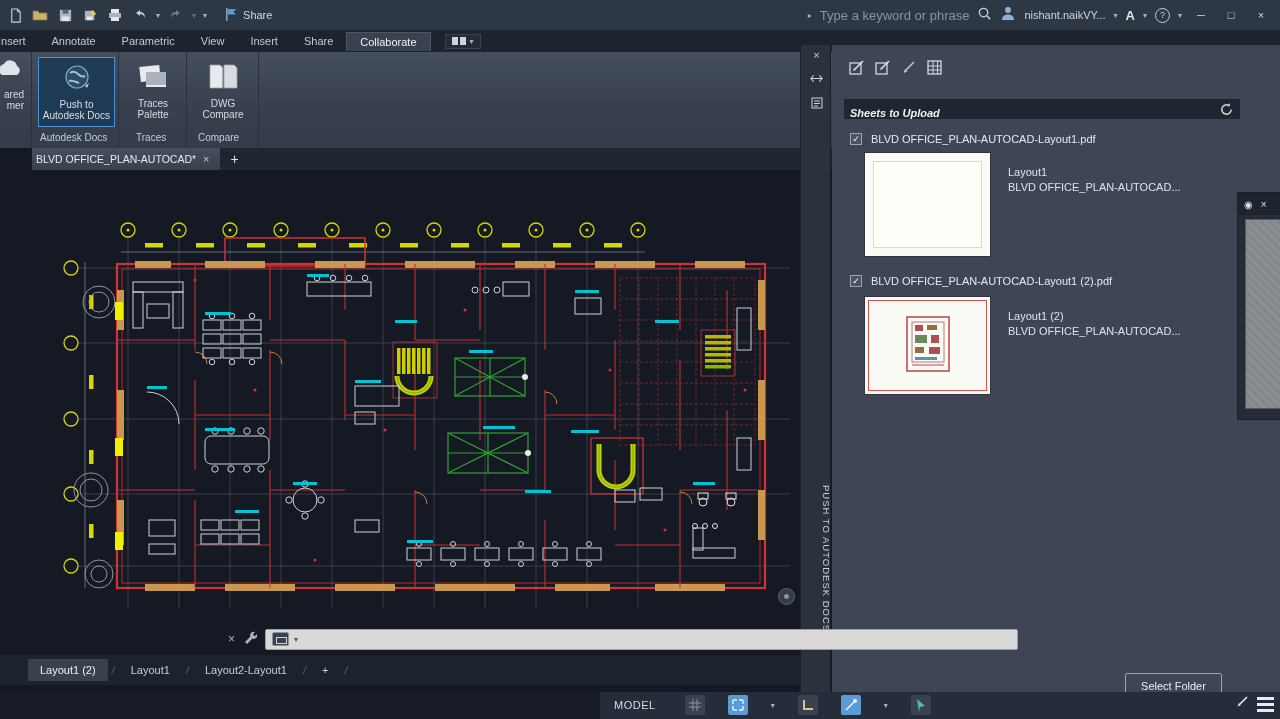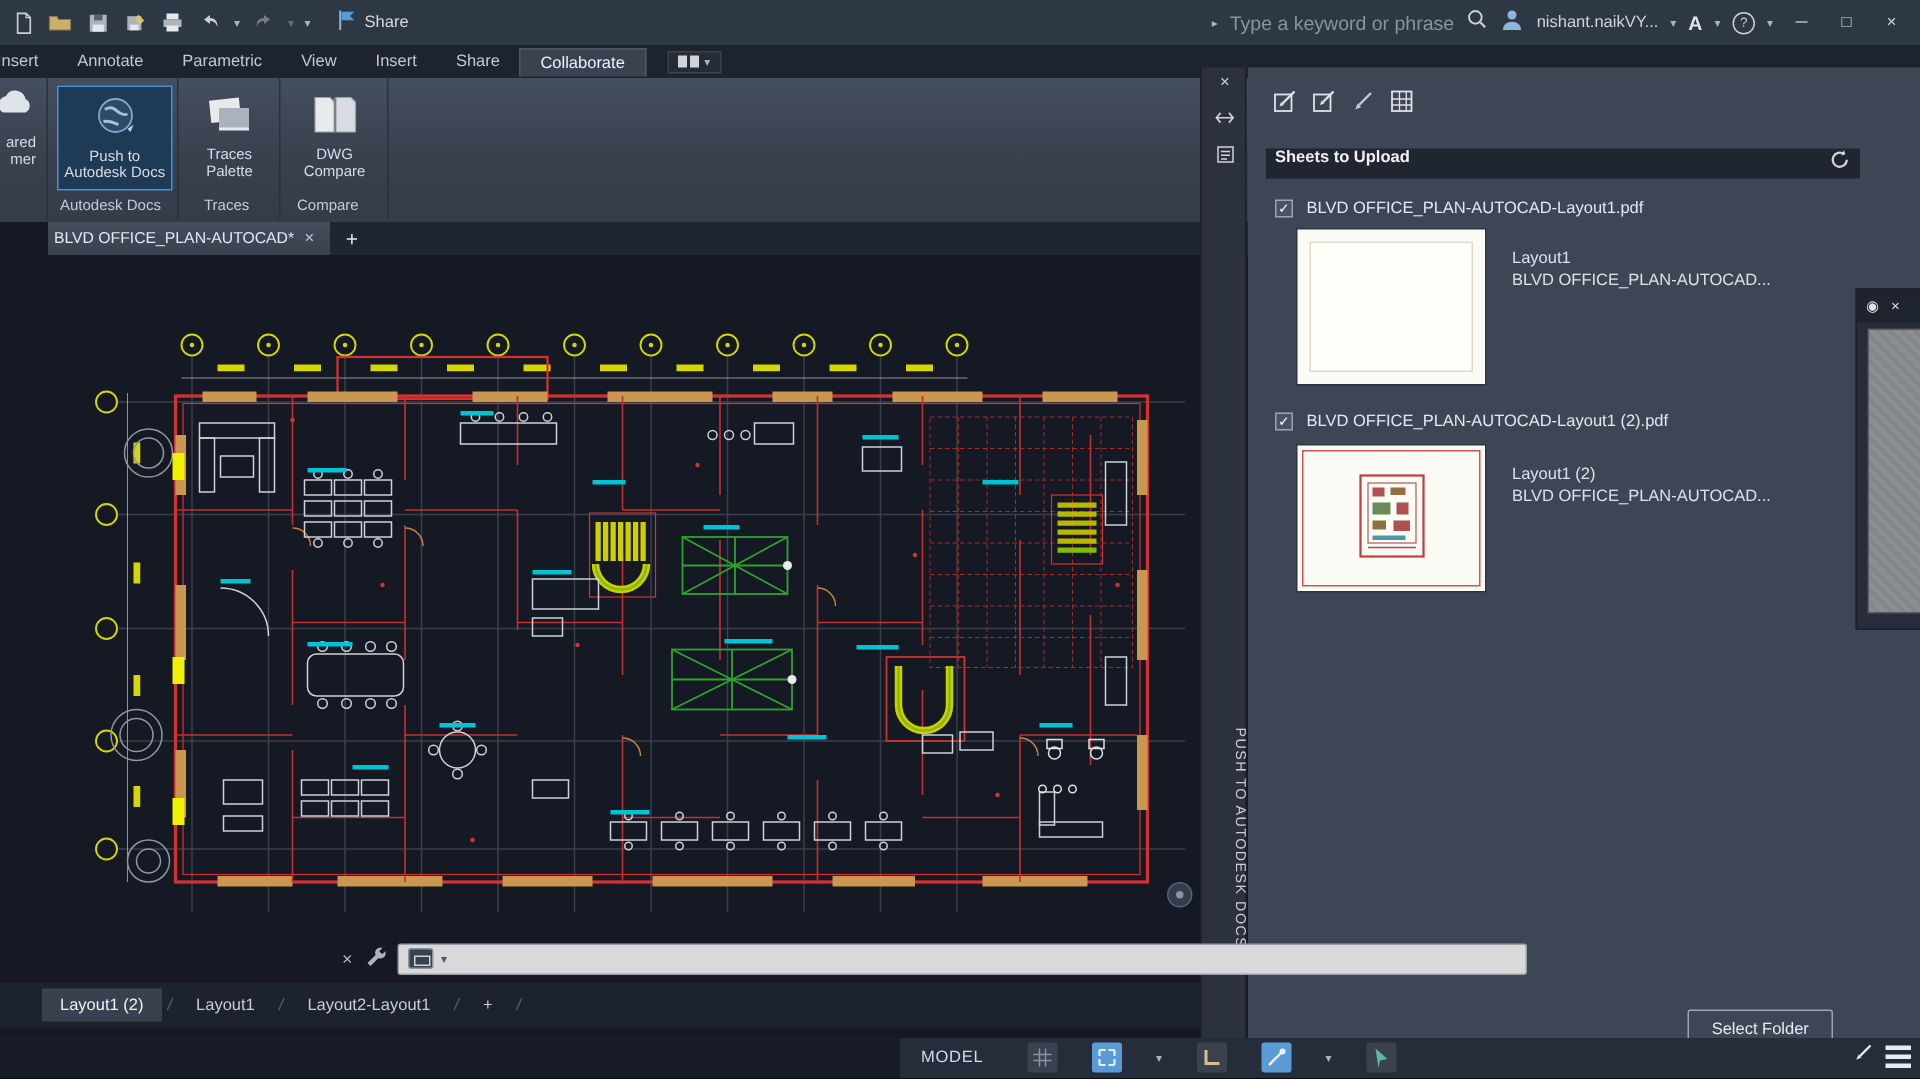--- a/index.html
+++ b/index.html
@@ -51,21 +51,21 @@
   .nav-badge::after{content:"";position:absolute;left:5px;top:5px;width:5px;height:5px;background:#8a93a1;border-radius:50%;}
 
   
   .pstrip{position:absolute;left:800px;top:45px;width:31px;height:647px;background:#2b323e;border-left:1px solid #1a1f28;border-right:1px solid #1a1f28;}
   .pstrip .sic{position:absolute;left:0;width:31px;text-align:center;color:#cfd4db;font-size:11px;}
   .vtext{position:absolute;left:0;bottom:60px;width:31px;display:flex;justify-content:center;writing-mode:vertical-rl;font-size:9.5px;letter-spacing:1px;color:#ccd1d9;white-space:nowrap;}
 
   
   .docs-panel{position:absolute;left:832px;top:45px;width:448px;height:655px;background:#3e4656;color:#e4e8ee;}
   .dp-toolbar{position:absolute;left:16px;top:14px;display:flex;gap:9px;}
-  .dp-header{position:absolute;left:12px;top:54px;width:396px;height:20px;background:#20262f;display:flex;align-items:flex-start;padding:0 6px;font-size:11px;font-weight:bold;color:#eef1f5;}
+  .dp-header{position:absolute;left:12px;top:54px;width:396px;height:20px;background:#20262f;display:flex;align-items:flex-end;padding:0 6px;font-size:11px;font-weight:bold;color:#eef1f5;font-style:italic;}
   .dp-header .refresh{margin-left:auto;}
   .sheet-row{position:absolute;left:18px;display:flex;align-items:center;gap:9px;font-size:11px;color:#e4e8ee;}
   .cbx{width:12px;height:12px;background:#4a5363;border:1px solid #9aa3b2;color:#fff;font-size:9px;line-height:11px;text-align:center;}
   .thumb{position:absolute;background:#fbfbf6;box-shadow:0 0 0 1px #2e3542;}
   .thumb1-inner{position:absolute;left:8px;top:8px;right:8px;bottom:8px;border:1px solid #ddd9c8;background:#fffef8;}
   .thumb2-frame{position:absolute;left:3px;top:3px;right:3px;bottom:3px;border:1px solid #d65050;}
   .sheet-label{position:absolute;font-size:11px;color:#dde2e9;line-height:15px;}
   .select-folder{position:absolute;left:293px;top:628px;width:97px;height:26px;border:1px solid #9aa3b0;border-radius:2px;background:transparent;color:#e8ecf2;font-size:11px;display:flex;align-items:center;justify-content:center;}
 
   

